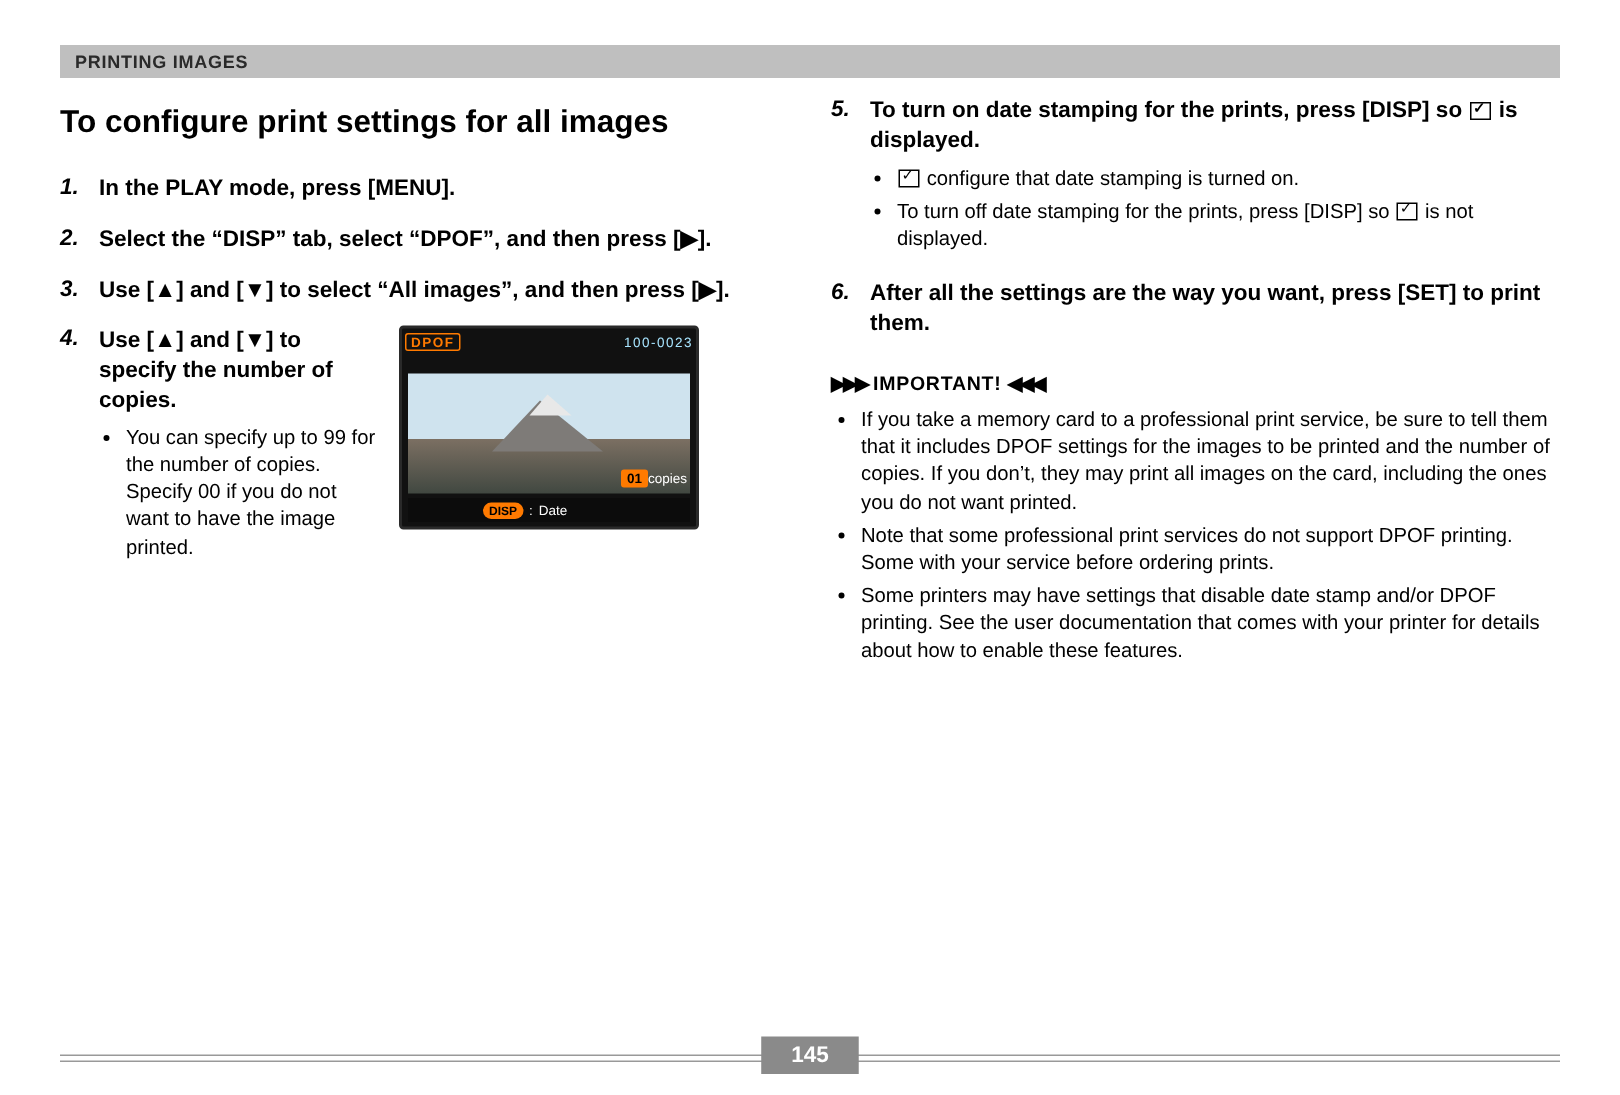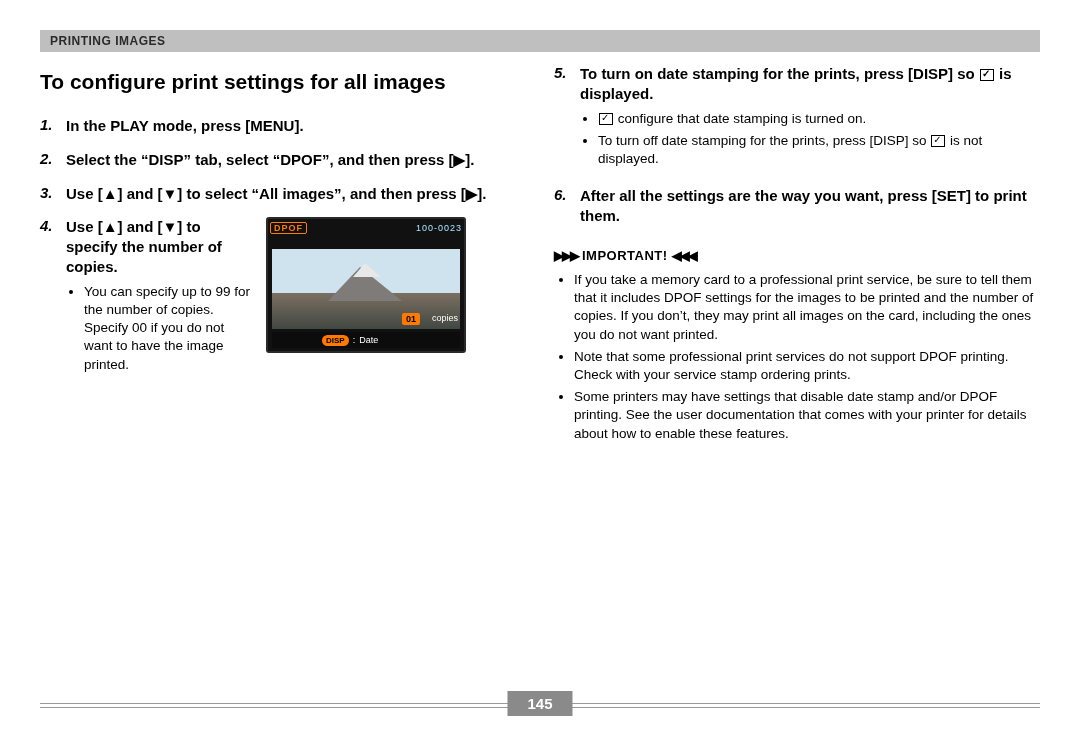--- a/index.html
+++ b/index.html
@@ -19,21 +19,21 @@
   .step4-row { display: flex; gap: 14px; align-items: flex-start; }
   .step4-left { width: 186px; }
   .lcd { width: 200px; height: 136px; background: #111; border: 2px solid #2a2a2a; border-radius: 3px; position: relative; overflow: hidden; font-family: Arial, sans-serif; }
   .lcd-top { position: absolute; top: 2px; left: 2px; right: 2px; height: 14px; display: flex; justify-content: space-between; align-items: center; }
   .lcd-dpof { color: #ff7a00; font-size: 9px; font-weight: bold; border:1px solid #ff7a00; padding:0 3px; border-radius:2px; letter-spacing:1px; }
   .lcd-counter { color: #a8e5ff; font-size: 9px; letter-spacing: 1px; }
   .lcd-sub { position: absolute; top: 18px; left: 4px; color: #ff7a00; font-size: 14px; margin-top: 29px; }
   .lcd-img { position: absolute; top: 30px; left: 4px; right: 4px; bottom: 22px; background: linear-gradient(to bottom, #cfe3ee 0%, #cfe3ee 55%, #7b6f62 55%, #414841 100%); }
   .lcd-mtn { position:absolute; bottom:35%; left:30%; width:0; height:0; border-left:32px solid transparent; border-right:42px solid transparent; border-bottom:34px solid #7e7b78; }
   .lcd-mtncap { position:absolute; bottom:65%; left:43%; width:0;height:0;border-left:12px solid transparent;border-right:16px solid transparent;border-bottom:14px solid #e8e8e8; }
-  .lcd-copies { position:absolute; right:6px; bottom:26px; display:flex; align-items:flex-start; gap:12px; }
+  .lcd-copies { position:absolute; right:6px; bottom:26px; display:flex; align-items:center; gap:0; }
   .lcd-cnum { background:#ff7a00; color:#000; font-size:9px; font-weight:bold; padding:1px 4px; border-radius:2px; }
   .lcd-cword { color:#fff; font-size:9px; }
   .lcd-bottom { position:absolute; left:4px; right:4px; bottom:3px; height:16px; background:rgba(0,0,0,0.25); display:flex; align-items:center; gap:4px; padding-left:2px;}
   .lcd-disp { background:#ff7a00; color:#000; font-size:8px; font-weight:bold; padding:1px 4px; border-radius:8px;margin-left:48px; }
   .lcd-colon { color:#fff; font-size:9px; }
   .lcd-date { color:#fff; font-size:9px; }
   .inline-icon { display:inline-block; width:14px; height:12px; border:1px solid #000; vertical-align: -2px; position:relative; margin:0 1px;}
   .inline-icon::after { content:"✓"; position:absolute; top:-3px; left:1px; font-size:10px; }
   .important-hdr { font-size: 13px; font-weight: bold; letter-spacing: 0.5px; margin: 22px 0 8px 0; display:flex; align-items:center; gap:4px;}
   .imp-deco-r, .imp-deco-l { font-size:13px; letter-spacing:-2px;}
@@ -140,21 +140,21 @@
           </div>
       </div>
 
       <div class="important-hdr">
         <span class="imp-deco-r">▶▶▶</span>
         <span>IMPORTANT!</span>
         <span class="imp-deco-l">◀◀◀</span>
       </div>
       <ul class="important-list">
         <li>If you take a memory card to a professional print service, be sure to tell them that it includes DPOF settings for the images to be printed and the number of copies. If you don’t, they may print all images on the card, including the ones you do not want printed.</li>
-        <li>Note that some professional print services do not support DPOF printing. Check with your service stamp ordering prints.</li>
+        <li>Note that some professional print services do not support DPOF printing. Some with your service before ordering prints.</li>
         <li>Some printers may have settings that disable date stamp and/or DPOF printing. See the user documentation that comes with your printer for details about how to enable these features.</li>
       </ul>
 
     </div>
   </div>
 
   <div class="footer">
     <div class="footer-line1"></div>
     <div class="footer-line2"></div>
     <div class="page-badge">145</div>

